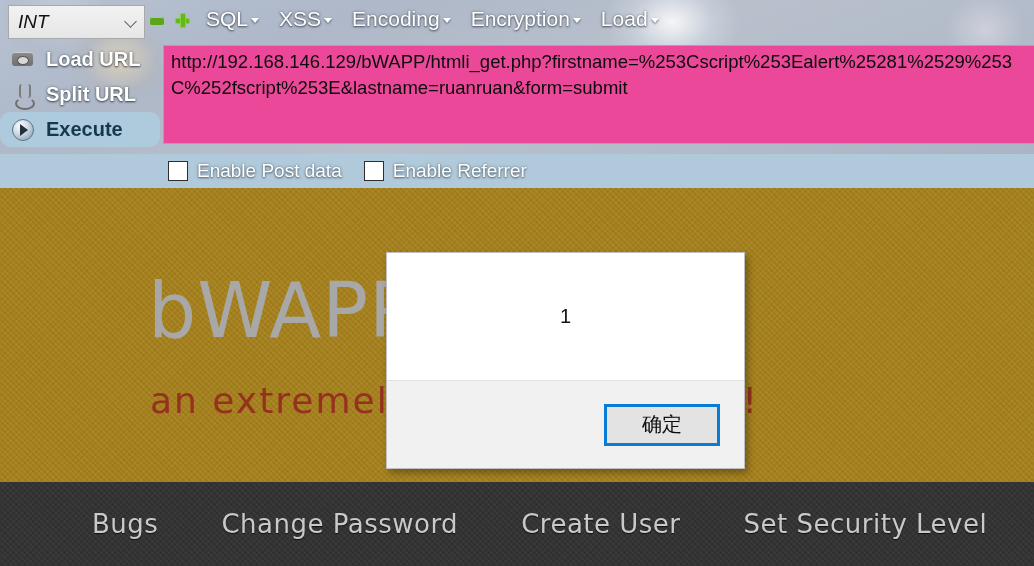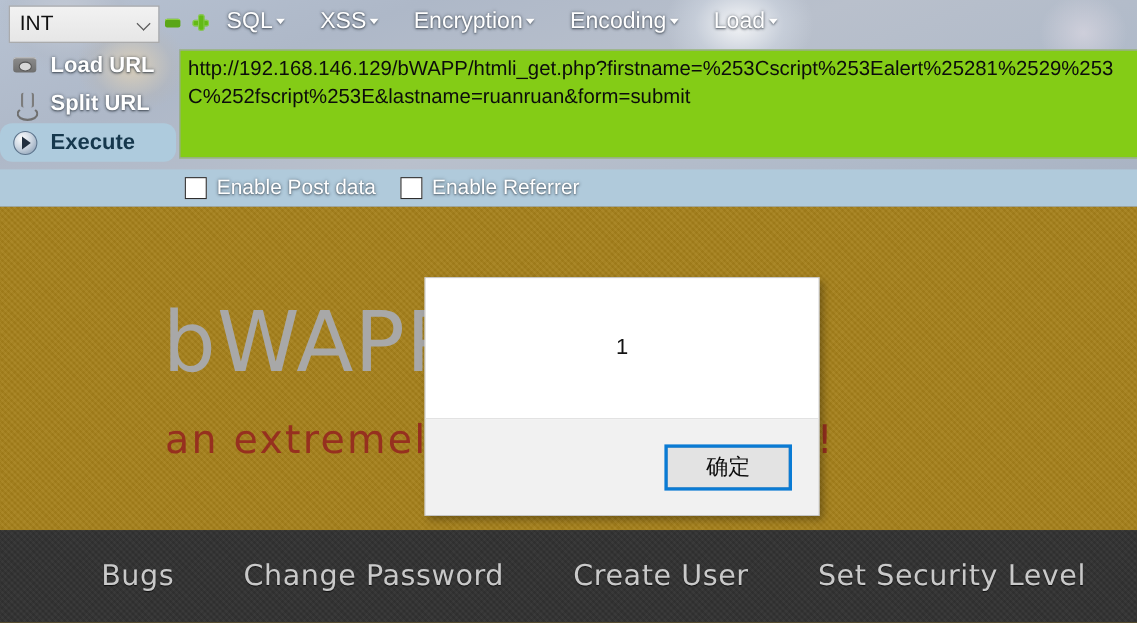--- a/index.html
+++ b/index.html
@@ -45,21 +45,21 @@
     width: 137px; height: 34px;
     background: linear-gradient(#f2f2f2, #e6e6e6);
     border: 1px solid #a9a9a9;
     box-sizing: border-box;
     display: flex;
     align-items: center;
     padding: 0 6px 0 9px;
     color: #111;
     font-size: 19px;
   }
-  .int-select .sel-label { flex: 1; }
+  .int-select .sel-label { flex: 1; font-style: italic; }
   .int-select .chev {
     width: 12px; height: 12px;
     position: relative;
   }
   .int-select .chev::after {
     content: "";
     position: absolute;
     left: 0; top: 1px;
     width: 8px; height: 8px;
     border-right: 1.6px solid #5a5a5a;
@@ -94,21 +94,21 @@
   }
   .icon-plus::before { left: 0; top: 5px; width: 15px; height: 6px; }
   .icon-plus::after { left: 5px; top: 0; width: 6px; height: 15px; }
 
   
   .menubar {
     position: absolute;
     left: 206px; top: 7px;
     display: flex;
     align-items: center;
-    gap: 32px;
+    gap: 20px;
     white-space: nowrap;
   }
   .menu-item {
     color: #ffffff;
     font-size: 21px;
     text-shadow: 0 1px 2px rgba(40,50,60,0.75), 0 0 3px rgba(40,50,60,0.5);
     display: inline-flex;
     align-items: baseline;
     gap: 3px;
   }
@@ -211,21 +211,21 @@
   .action-row.exec .action-label {
     color: #16384d;
     text-shadow: none;
   }
 
   
   .url-box {
     position: absolute;
     left: 163px; top: 45px;
     width: 871px; height: 99px;
-    background: #84cc16;
+    background: #ec4899;
     border: 1px solid #9fa6ad;
     border-right: none;
     box-sizing: border-box;
     padding: 3px 6px 3px 7px;
     font-size: 18.5px;
     line-height: 26px;
     color: #0c0c0c;
     white-space: pre-wrap;
     word-break: break-all;
     overflow: hidden;
@@ -391,25 +391,25 @@
   <div class="menubar">
     <span class="menu-item">
       <span>SQL</span>
       <span class="caret"></span>
     </span>
     <span class="menu-item">
       <span>XSS</span>
       <span class="caret"></span>
     </span>
     <span class="menu-item">
-      <span>Encryption</span>
+      <span>Encoding</span>
       <span class="caret"></span>
     </span>
     <span class="menu-item">
-      <span>Encoding</span>
+      <span>Encryption</span>
       <span class="caret"></span>
     </span>
     <span class="menu-item">
       <span>Load</span>
       <span class="caret"></span>
     </span>
   </div>
 
   <div class="actions">
     <div class="action-row">

